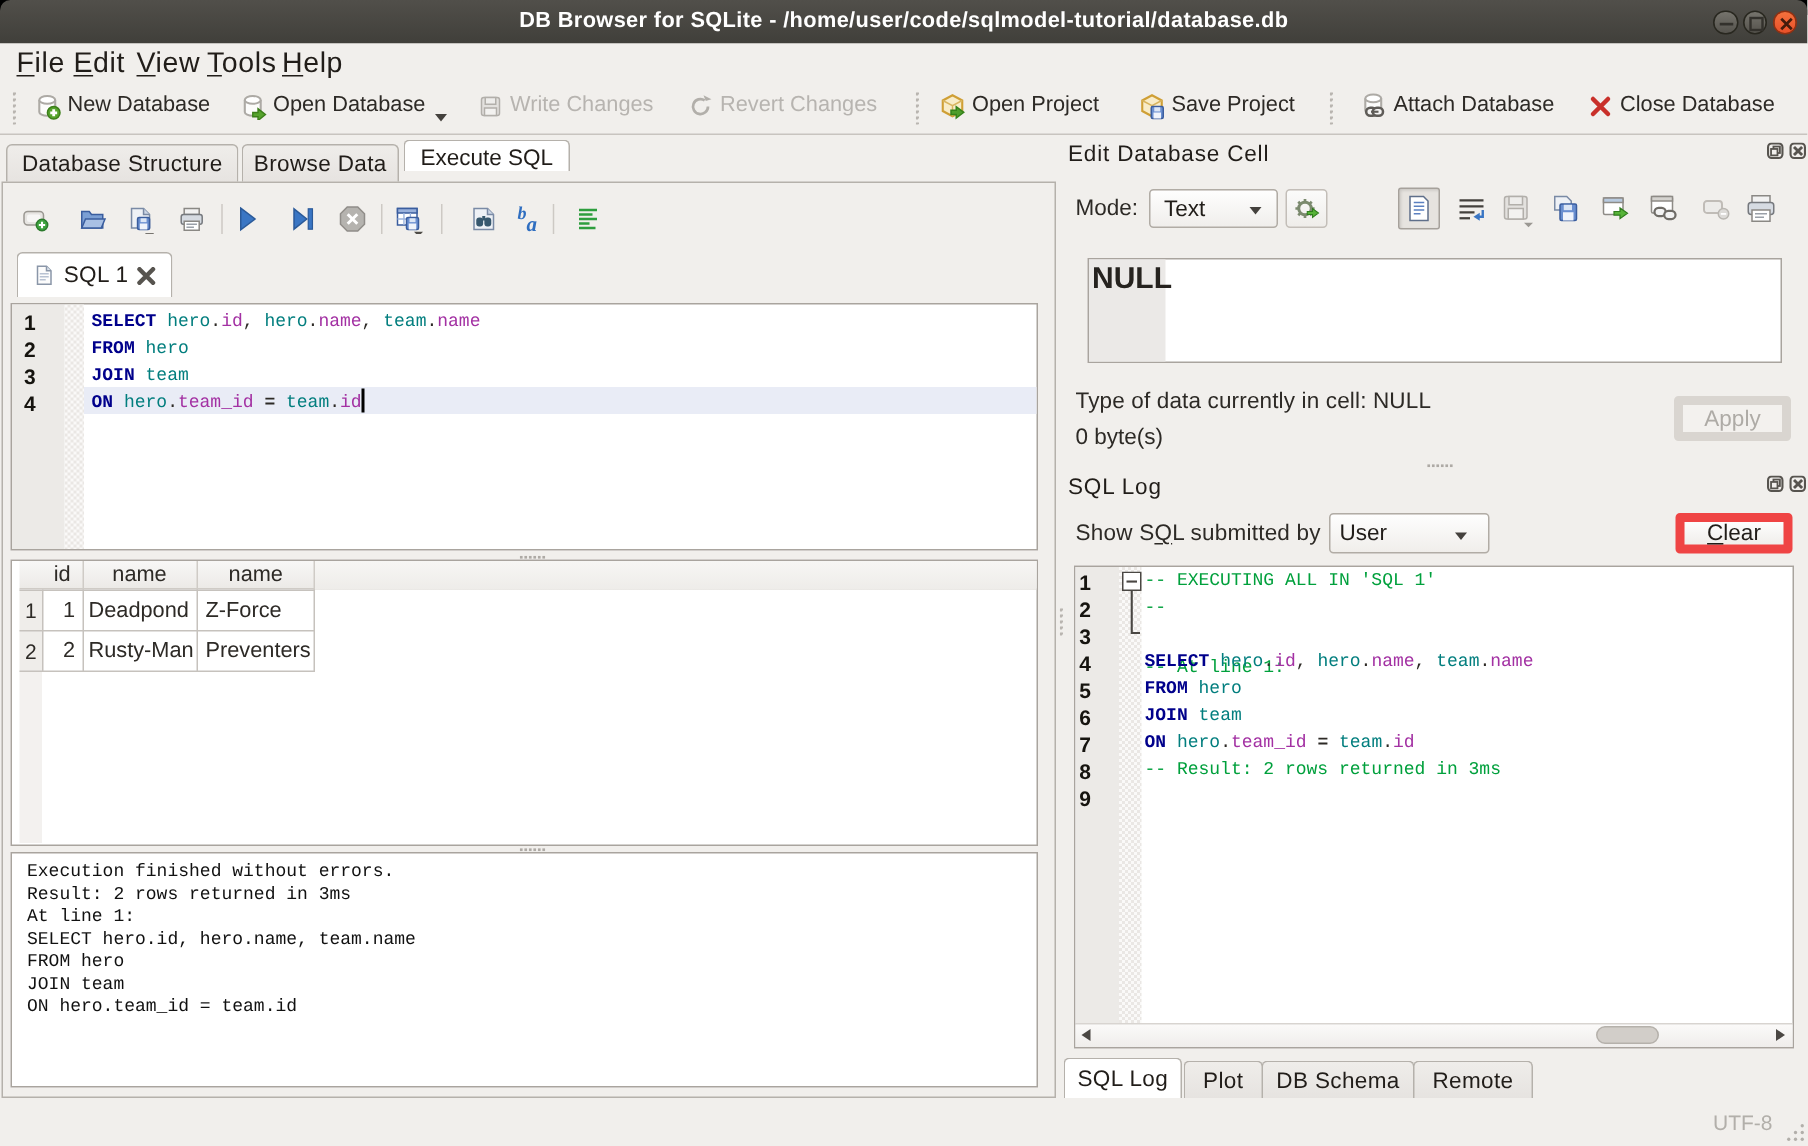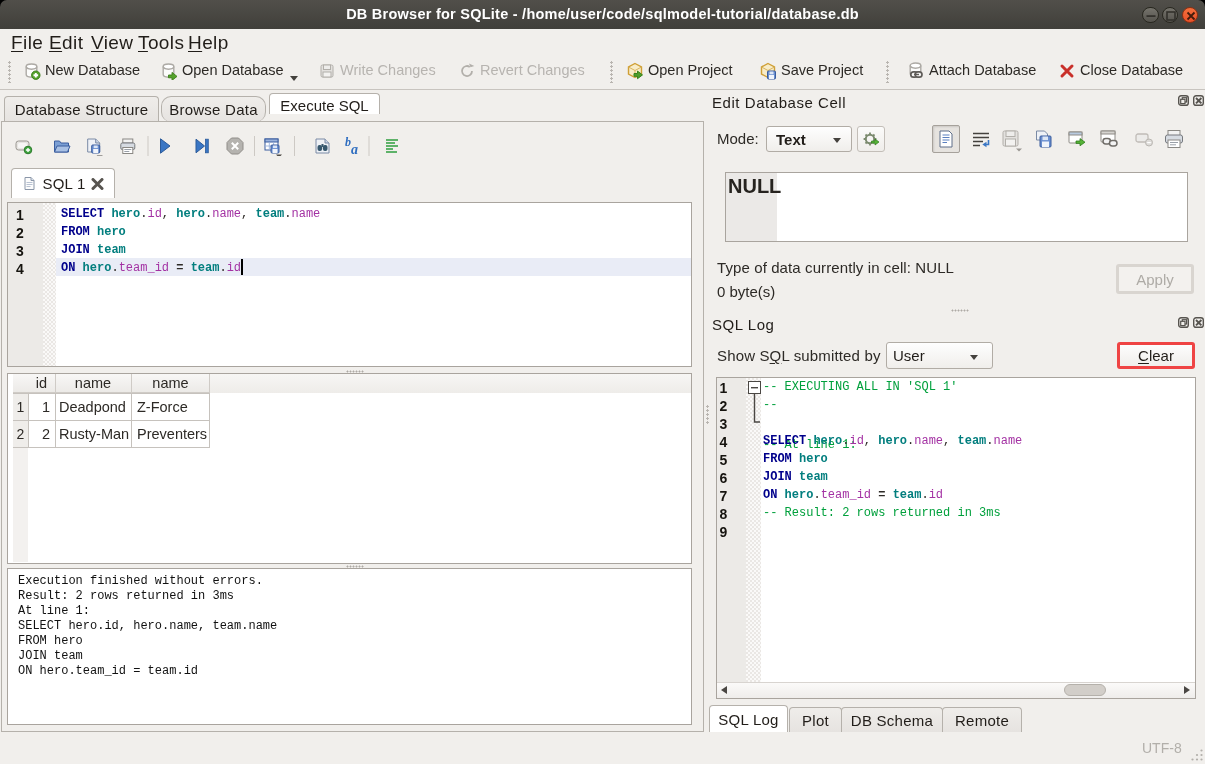--- a/index.html
+++ b/index.html
@@ -28,30 +28,30 @@
 
 .tab { font-size:15px; letter-spacing:0.25px; color:#211d19; border:1px solid #b5b1ab; border-bottom:none; border-radius:4px 4px 0 0; background:linear-gradient(#efedea,#e6e3e0); display:flex; align-items:center; justify-content:center; }
 .tab.active { background:#fff; }
 #pane { left:1px; top:121px; width:703px; height:611px; border:1px solid #b5b1ab; background:#f1efec; }
 .frame { border:1px solid #a9a49e; background:#fff; }
 
 .codeline { position:absolute; font-family:"Liberation Mono",monospace; font-size:12px; white-space:pre; }
 .lnum { position:absolute; font-weight:bold; font-size:14px; color:#16140f; }
 .checker { background-image:conic-gradient(#eae7e4 25%, #faf9f8 0 50%, #eae7e4 0 75%, #faf9f8 0); background-size:4px 4px; }
 .kw { color:#00008b; font-weight:bold; }
-.tbl { color:#027e7e; font-weight:bold; }
+.tbl { color:#027e7e; font-weight:normal; }
 .fld { color:#a331a3; }
 .cmt { color:#00a03c; }
 .dots6 { width:18px; height:3px; background-image:radial-gradient(circle at 1.5px 1.5px, #aeaaa5 0.9px, transparent 1.1px); background-size:3px 3px; }
 
 
 
 .docktitle { font-size:15px; letter-spacing:0.55px; color:#211d19; }
 .combo { border:1px solid #b1aca5; border-radius:3px; background:linear-gradient(#fefefe,#f0eeeb); font-size:15px; color:#211d19; display:flex; align-items:center; }
-.btn { border:3px solid #ef4444; border-radius:3px; background:linear-gradient(#fdfdfd,#f0eeeb); font-size:15px; color:#211d19; display:flex; align-items:center; justify-content:center; }
+.btn { border:6px solid #ef4444; border-radius:3px; background:linear-gradient(#fdfdfd,#f0eeeb); font-size:15px; color:#211d19; display:flex; align-items:center; justify-content:center; }
 .btn.dis { border-color:#d9d5d0; background:#f3f1ee; color:#aeaba6; }
 </style>
 </head>
 <body>
 <div class="abs" id="tbarbg"></div>
 <div class="abs" id="titlebar"></div>
 <div class="abs" id="title">DB Browser for SQLite - /home/user/code/sqlmodel-tutorial/database.db</div>
 <div class="abs wbtn" style="left:1142px;">
     <svg width="16" height="16" viewBox="0 0 16 16">
       <rect x="3.5" y="7.2" width="9" height="1.8" fill="#33312c"></rect>
@@ -140,21 +140,21 @@
     <span>Attach Database</span>
   </div>
 <div class="abs tbitem" style="left:1058px;">
     <span class="ticon"><svg width="18" height="18" viewBox="0 0 18 18">
         <path d="M4 4 L14 14 M14 4 L4 14" stroke="#c9302a" stroke-width="3" stroke-linecap="round"></path>
       </svg></span>
     <span>Close Database</span>
   </div>
 
 <div class="abs tab" style="left:4px; top:96px; width:155px; height:26px;">Database Structure</div>
-<div class="abs tab" style="left:161px; top:96px; width:105px; height:26px;border-radius:10px;">Browse Data</div>
+<div class="abs tab" style="left:161px; top:96px; width:105px; height:26px;">Browse Data</div>
 <div class="abs tab active" style="left:269px; top:93px; width:111px; height:21px; z-index:3; letter-spacing:0px; padding-top:3px;">Execute SQL</div>
 <div class="abs" id="pane"></div>
 
 <svg class="abs" style="left:14px; top:136px;" width="384" height="20" viewBox="0 0 384 20">
 <g transform="translate(2,2)">
       <rect x="0" y="3" width="13" height="9" rx="2.5" fill="#e7e5e2" stroke="#9a9791"></rect>
       <rect x="2" y="5" width="9" height="5" rx="1.5" fill="#f7f6f5"></rect>
       <circle cx="12" cy="12" r="3.8" fill="#3fa43f" stroke="#2c7a2c"></circle>
       <path d="M12 9.9 v4.2 M9.9 12 h4.2" stroke="#fff" stroke-width="1.4"></path>
     </g>
@@ -286,21 +286,21 @@
 
 <div class="abs docktitle" style="left:712px; top:94px;">Edit Database Cell</div>
 <svg class="abs" style="left:1178px; top:95px;" width="26" height="11" viewBox="0 0 26 11">
 <rect x="0.7" y="0.7" width="9.6" height="9.6" rx="2.4" fill="none" stroke="#57544f" stroke-width="1.4"></rect>
 <rect x="4.3" y="2.7" width="4.3" height="4.3" fill="none" stroke="#57544f" stroke-width="1.2"></rect>
 <rect x="2.7" y="4.3" width="4.3" height="4.3" fill="#f1efec" stroke="#57544f" stroke-width="1.2"></rect>
 <rect x="15.7" y="0.7" width="9.6" height="9.6" rx="2.4" fill="none" stroke="#57544f" stroke-width="1.4"></rect>
 <path d="M18 3 L23.4 8.4 M23.4 3 L18 8.4" stroke="#57544f" stroke-width="1.9"></path>
 </svg>
 <div class="abs" style="left:717px; top:130px; font-size:15px;">Mode:</div>
-<div class="abs combo" style="left:766px; top:126px; width:86px; height:26px;font-weight:bold;">
+<div class="abs combo" style="left:766px; top:126px; width:86px; height:26px;">
     <span style="margin-left:9px;">Text</span>
     <span class="darr" style="position:absolute; right:10px; top:11px;"></span>
   </div>
 <div class="abs" style="left:857px; top:126px; width:28px; height:26px; border:1px solid #c3beb8; border-radius:3px; background:linear-gradient(#fbfbfa,#efedea);"></div>
 <svg class="abs" style="left:862px; top:130px;" width="18" height="18" viewBox="0 0 18 18">
     <circle cx="8" cy="9" r="4.2" fill="none" stroke="#7b8a6e" stroke-width="2"></circle>
     <g stroke="#7b8a6e" stroke-width="1.8">
       <path d="M8 2.6 v2.2 M8 13.2 v2.2 M1.6 9 h2.2 M12.2 9 h2.2 M3.5 4.5 l1.6 1.6 M10.9 11.9 l1.6 1.6 M12.5 4.5 l-1.6 1.6 M5.1 11.9 l-1.6 1.6"></path>
     </g>
     <path d="M9.5 11 h3.5 v-2 l4 3 -4 3 v-2 h-3.5 z" fill="#57b338" stroke="#2f7d1d" stroke-width="0.7"></path>

